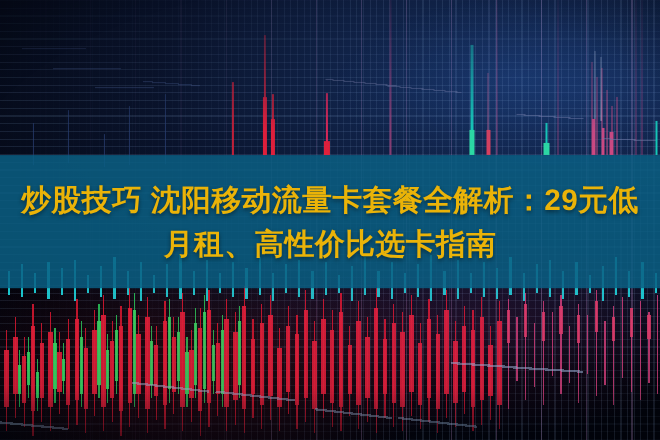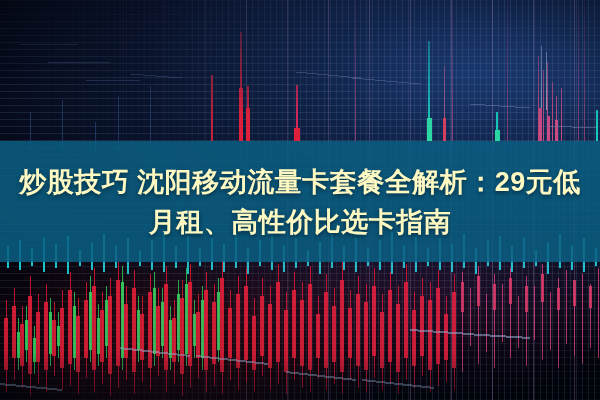--- a/index.html
+++ b/index.html
@@ -105,21 +105,21 @@
     flex-direction: column;
     align-items: center;
     justify-content: center;
     box-sizing: border-box;
     padding: 0 14px;
   }
   #title-text {
     margin: 0;
     width: 100%;
     text-align: center;
-    color: #fef9c3;
+    color: #eab308;
     font-size: 27px;
     line-height: 40px;
     font-weight: 700;
     letter-spacing: 0.5px;
     text-shadow: 0 2px 4px rgba(0,0,0,0.45);
     font-family: "Liberation Sans", "DejaVu Sans", sans-serif;
   }
 </style>
 </head>
 <body>

